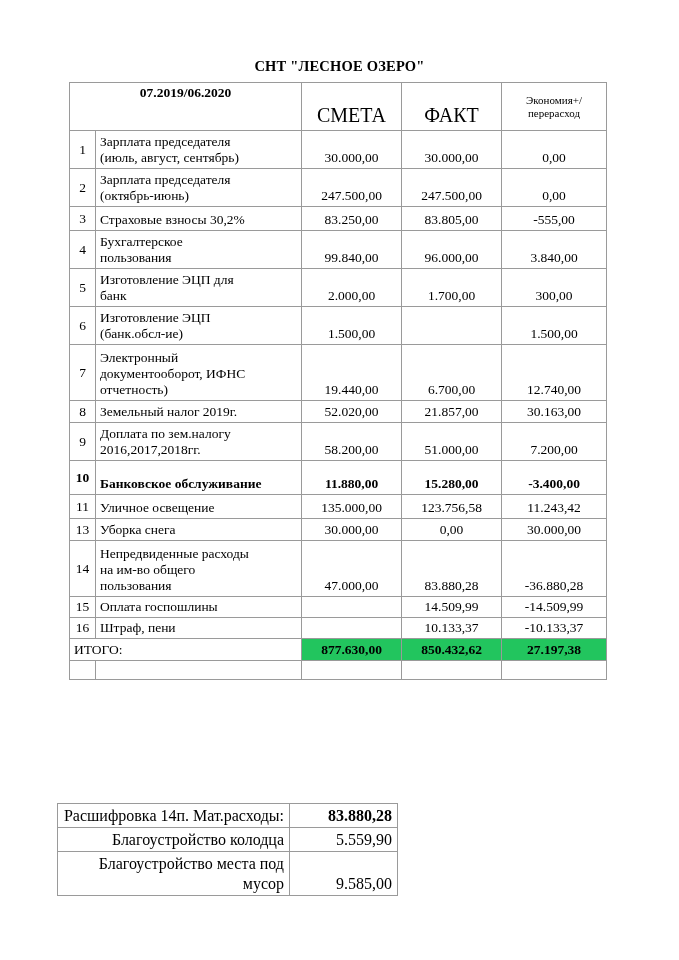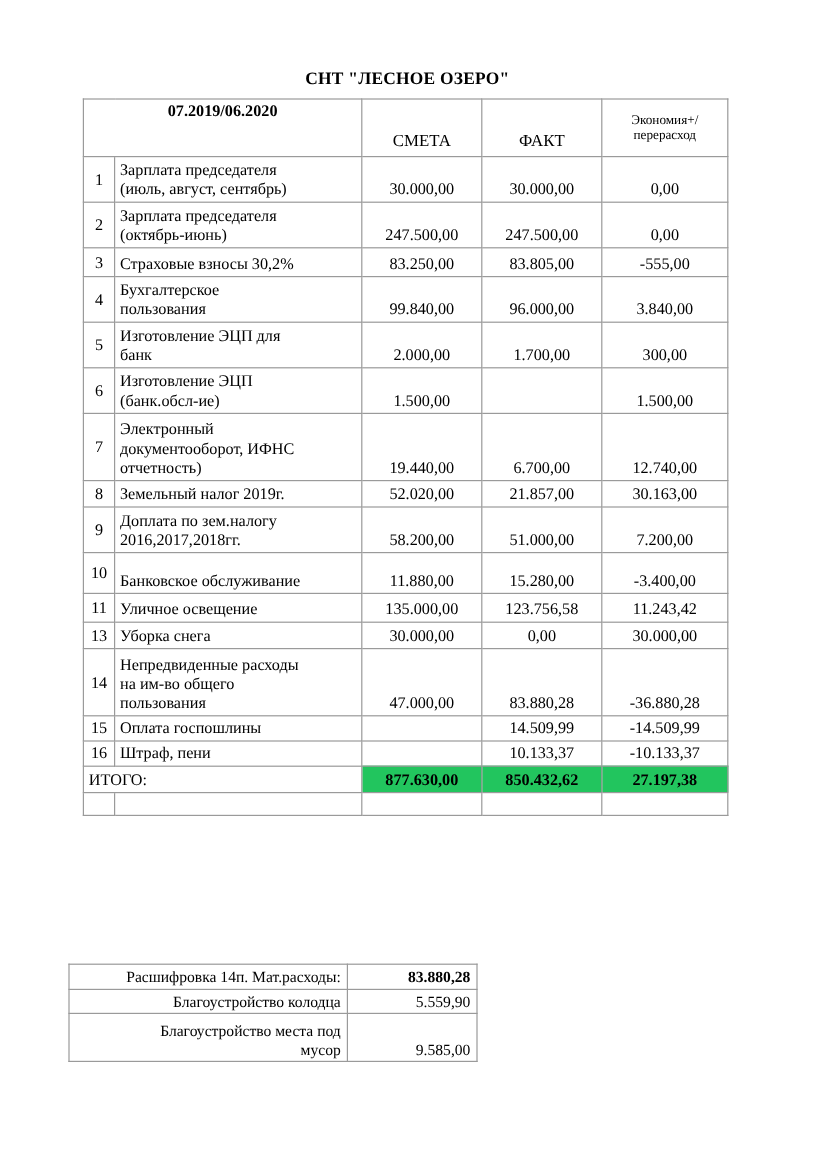--- a/index.html
+++ b/index.html
@@ -55,21 +55,21 @@
   .hdr-left {
     text-align: center;
     font-weight: bold;
     vertical-align: top !important;
     padding-top: 10px;
   }
   .hdr-mid {
     text-align: center;
     vertical-align: bottom !important;
     padding-bottom: 4px;
-    font-size: 14px;
+    font-size: 20px;
   }
   .hdr-right {
     text-align: center;
     vertical-align: middle !important;
     font-size: 11px;
     line-height: 1.25;
   }
   .row-name {
     padding: 3px 4px 3px 6px;
   }
@@ -88,21 +88,21 @@
   }
   .align-c { text-align: center; }
 
   table.extra {
     position: absolute;
     top: 803px;
     left: 57px;
     border-collapse: collapse;
     table-layout: fixed;
     width: 340px;
-    font-size: 13px;
+    font-size: 16px;
   }
   table.extra td {
     border: 1px solid #9a9a9a;
     padding: 2px 5px;
     vertical-align: bottom;
     line-height: 1.2;
   }
   .ex-label { width: 232px; text-align: right; }
   .ex-val   { width: 108px; text-align: right; }
   .bold { font-weight: bold; }
@@ -224,21 +224,21 @@
         <td class="col-num">9</td>
         <td class="row-name nm2">
           <div>Доплата по зем.налогу</div>
           <div>2016,2017,2018гг.</div>
         </td>
         <td class="align-c">58.200,00</td>
         <td class="align-c">51.000,00</td>
         <td class="align-c">7.200,00</td>
       </tr>
 
-      <tr style="height:34px;">
+      <tr style="height:34px;font-weight:bold;">
         <td class="col-num">10</td>
         <td class="row-name">
           <div>Банковское обслуживание</div>
         </td>
         <td class="align-c">11.880,00</td>
         <td class="align-c">15.280,00</td>
         <td class="align-c">-3.400,00</td>
       </tr>
 
       <tr style="height:24px;">

